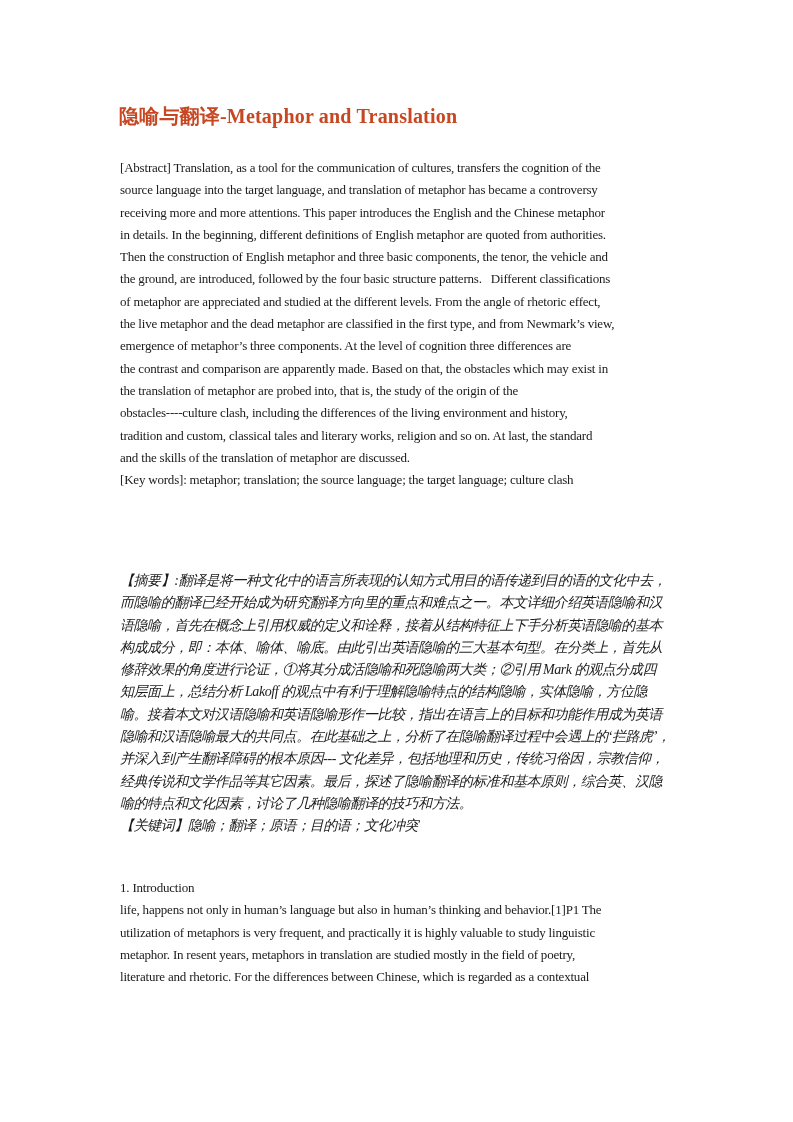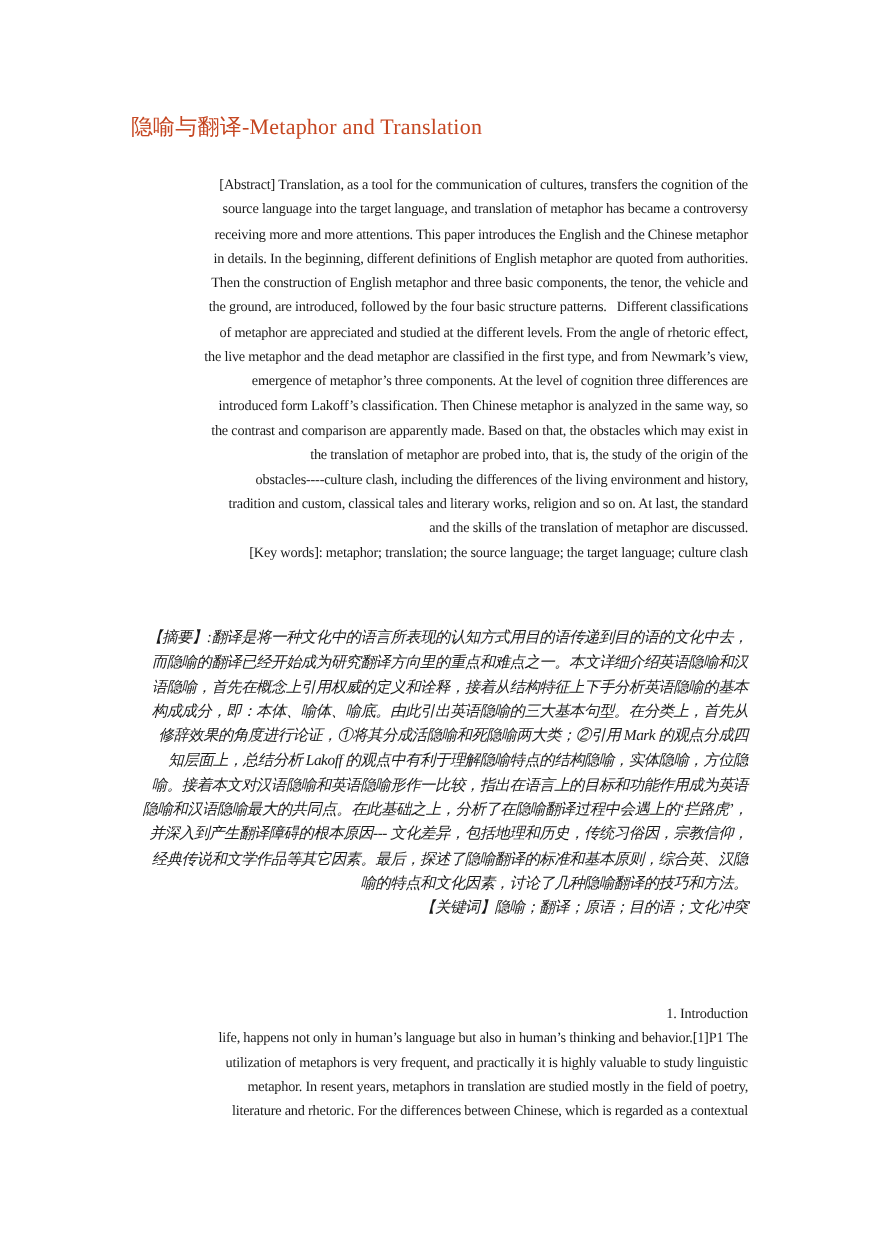--- a/index.html
+++ b/index.html
@@ -15,36 +15,35 @@
     overflow: hidden;
     font-family: "Liberation Serif", "DejaVu Serif", serif;
     color: #1a1a1a;
   }
   .doc-title {
     position: absolute;
     left: 119px;
     top: 100px;
     font-size: 20px;
     line-height: 32px;
-    font-weight: normal;
+    font-weight: bold;
     white-space: pre;
     letter-spacing: 0.2px;
   }
   .block {
     position: absolute;
     left: 120px;
     width: 560px;
   }
   .block-en { top: 157px; }
   .block-zh { top: 570px; font-style: italic; }
-  .block-intro { top: 910px; }
+  .block-intro { top: 877px; }
   .line {
     line-height: 22.3px;
     white-space: pre;
-    text-align: right;
   }
   .line-en {
     font-size: 13px;
     letter-spacing: -0.2px;
   }
   .line-zh {
     font-size: 14px;
     letter-spacing: -0.45px;
   }
 </style>
@@ -58,21 +57,20 @@
   <div class="block block-en">
     <div class="line line-en">[Abstract] Translation, as a tool for the communication of cultures, transfers the cognition of the</div>
     <div class="line line-en">source language into the target language, and translation of metaphor has became a controversy</div>
     <div class="line line-en">receiving more and more attentions. This paper introduces the English and the Chinese metaphor</div>
     <div class="line line-en">in details. In the beginning, different definitions of English metaphor are quoted from authorities.</div>
     <div class="line line-en">Then the construction of English metaphor and three basic components, the tenor, the vehicle and</div>
     <div class="line line-en">the ground, are introduced, followed by the four basic structure patterns.   Different classifications</div>
     <div class="line line-en">of metaphor are appreciated and studied at the different levels. From the angle of rhetoric effect,</div>
     <div class="line line-en">the live metaphor and the dead metaphor are classified in the first type, and from Newmark’s view,</div>
     <div class="line line-en">emergence of metaphor’s three components. At the level of cognition three differences are</div>
-    <div class="line line-en">introduced form Lakoff’s classification. Then Chinese metaphor is analyzed in the same way, so</div>
     <div class="line line-en">the contrast and comparison are apparently made. Based on that, the obstacles which may exist in</div>
     <div class="line line-en">the translation of metaphor are probed into, that is, the study of the origin of the</div>
     <div class="line line-en">obstacles----culture clash, including the differences of the living environment and history,</div>
     <div class="line line-en">tradition and custom, classical tales and literary works, religion and so on. At last, the standard</div>
     <div class="line line-en">and the skills of the translation of metaphor are discussed.</div>
     <div class="line line-en">[Key words]: metaphor; translation; the source language; the target language; culture clash</div>
   </div>
 
   <div class="block block-zh">
     <div class="line line-zh">【摘要】:翻译是将一种文化中的语言所表现的认知方式用目的语传递到目的语的文化中去，</div>

